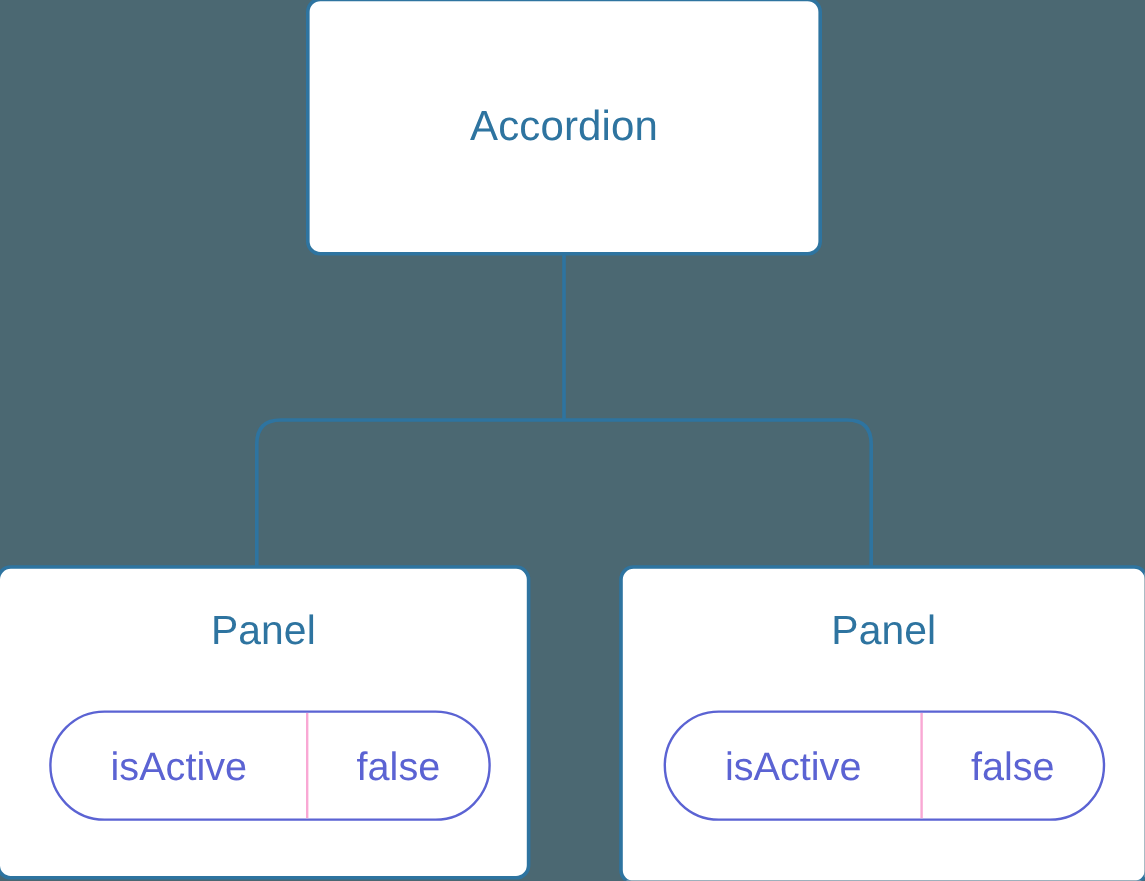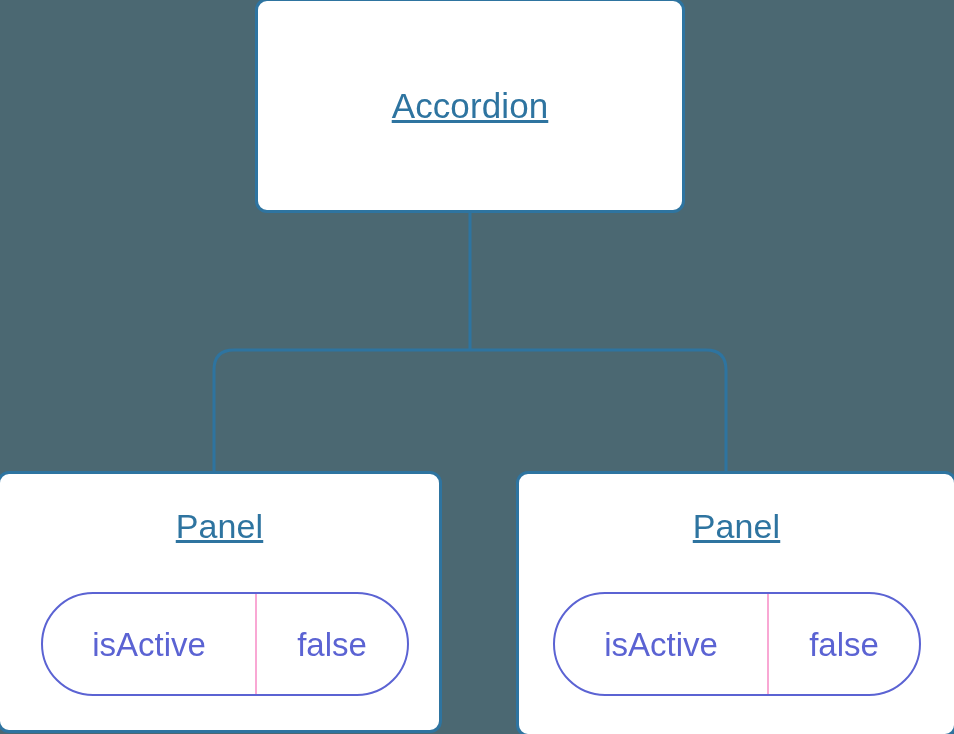--- a/index.html
+++ b/index.html
@@ -73,36 +73,35 @@
     justify-content: flex-start;
     padding-top: 35px;
   }
 
   .node-title {
     color: #2e74a0;
     font-size: 34px;
     line-height: 1;
     letter-spacing: 0.1px;
     white-space: nowrap;
-    text-decoration: underline;
   }
   #node-accordion .node-title {
     font-size: 35px;
   }
 
   
   .prop-pill {
     position: absolute;
     box-sizing: border-box;
     display: flex;
     align-items: stretch;
     border: 2px solid #5b63d3;
     border-radius: 999px;
     background: transparent;
-    height: 104px;
+    height: 92px;
     overflow: hidden;
   }
   #node-panel-left .prop-pill {
     left: 41px;
     top: 118px;
     width: 368px;
   }
   #node-panel-right .prop-pill {
     left: 34px;
     top: 118px;

